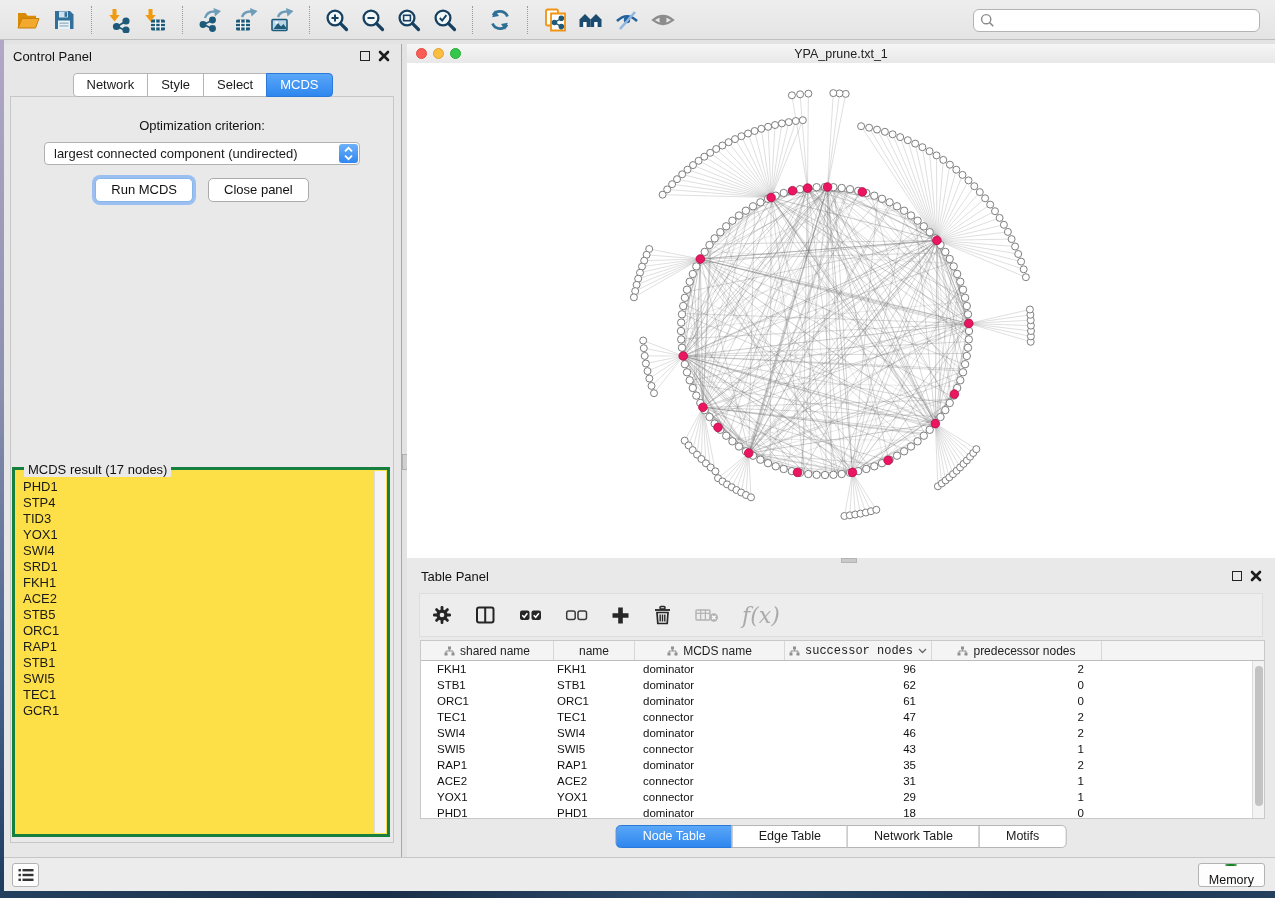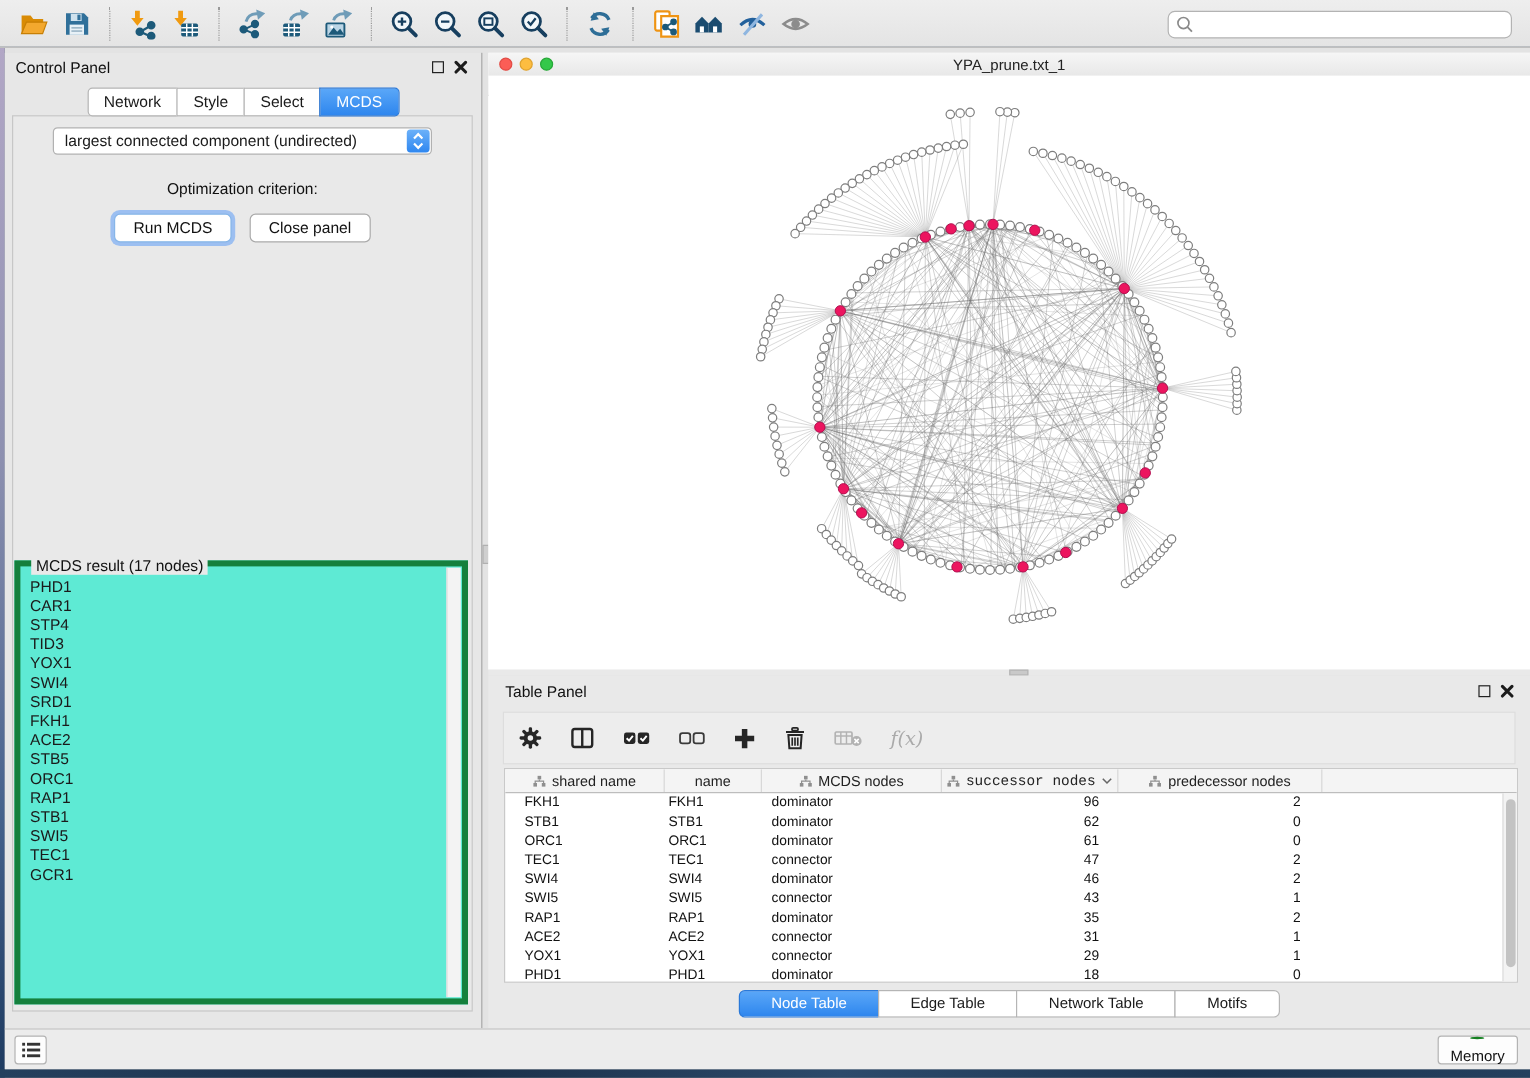--- a/index.html
+++ b/index.html
@@ -52,21 +52,21 @@
                       font-size:13px; padding-left:9px; position:relative; }
   #criterion-select .stepper { position:absolute; right:1px; top:1px; width:19px; height:19px;
                       border-radius:3px; background:linear-gradient(#6cb1f9,#2f87f0);
                       display:flex; align-items:center; justify-content:center; }
   #cp-buttons { display:flex; justify-content:center; gap:15px; margin-top:13px; }
   .btn { font-size:13px; font-family:"Liberation Sans",sans-serif; background:#fff;
          border:1px solid #ababab; border-radius:5px; padding:3px 15px 4px; color:#111; }
   .btn.focused { border-color:#87b6e8; box-shadow:0 0 0 3px rgba(92,156,248,.55); }
 
   #mcds-group { position:absolute; left:8px; right:11px; top:423px; bottom:20px;
-                background:#5eead4; border:5px solid #15803d; z-index:4; }
+                background:#fde047; border:3px solid #15803d; z-index:4; }
   #mcds-legend { position:absolute; top:-8px; left:9px; background:#e9e9e9; padding:0 4px;
                  font-size:13px; color:#111; }
   #mcds-list { position:absolute; left:1px; right:14px; top:5px; bottom:1px; overflow:hidden;
                padding:4px 0 0 7px; font-size:13px; line-height:16px; }
   #mcds-scroll { position:absolute; right:1px; top:1px; bottom:1px; width:12px;
                  background:#f3f3f3; border-left:1px solid #dcdcdc; }
 
   
   #splitter-v { position:absolute; left:397px; top:4px; width:6px; bottom:34px;
                 background:#e3e3e3; border-left:1px solid #a8a8a8; }
@@ -89,21 +89,21 @@
   #net-title { position:absolute; left:0; right:0; top:3px; text-align:center; font-size:12.5px; color:#222; }
   #net-canvas { position:absolute; left:0; right:0; top:19px; bottom:0; background:#fff; }
 
   
   #table-panel { position:absolute; left:0; right:0; top:519px; bottom:0; background:#e9e9e9; }
   #tp-title { position:absolute; left:14px; top:6px; font-size:13px; color:#111; }
   #tp-toolbar { position:absolute; left:12px; right:12px; top:30px; height:44px;
                 background:#ededed; border:1px solid #dddddd; display:flex; align-items:center;
                 padding-left:12px; }
   .ticon { margin-right:23px; display:flex; align-items:center; }
-  .fx { font-family:"DejaVu Serif", serif; font-style:italic; font-size:16px; color:#aaa; }
+  .fx { font-family:"DejaVu Serif", serif; font-style:italic; font-size:22px; color:#aaa; }
 
   #tp-table { position:absolute; left:13px; right:10px; top:77px; bottom:38px;
               background:#fff; border:1px solid #c9c9c9; overflow:hidden; }
   .thead { display:flex; height:20px; background:#f4f4f4; border-bottom:1px solid #bdbdbd; }
   .th { display:flex; align-items:center; justify-content:center; gap:5px;
         border-right:1px solid #d8d8d8; font-size:12px; color:#222; position:relative; }
   .th:nth-child(1){width:133px;} .th:nth-child(2){width:81px;} .th:nth-child(3){width:150px;}
   .th:nth-child(4){width:147px;font-family:Liberation Mono, monospace;} .th:nth-child(5){width:170px;} .th.filler{flex:1;border-right:none;}
   .tbody { position:absolute; left:0; right:12px; top:20px; bottom:0; }
   .tr { display:flex; height:16px; align-items:center; font-size:11.5px; color:#111; }
@@ -309,41 +309,40 @@
         <path d="M2 2 L10 10 M10 2 L2 10" stroke="#1c1c1c" stroke-width="2.6" stroke-linecap="round"></path>
       </svg>
     </div>
     <div id="cp-tabs">
       <div class="tab">Network</div>
       <div class="tab">Style</div>
       <div class="tab">Select</div>
       <div class="tab active">MCDS</div>
     </div>
     <div id="cp-box">
+      <div id="opt-label">Optimization criterion:</div>
       <div id="criterion-select">
         <span>largest connected component (undirected)</span>
         <span class="stepper">
           <svg width="13" height="15" viewBox="0 0 13 15">
             <polyline points="3,5.4 6.5,1.8 10,5.4" fill="none" stroke="#fff" stroke-width="1.8"></polyline>
             <polyline points="3,9.6 6.5,13.2 10,9.6" fill="none" stroke="#fff" stroke-width="1.8"></polyline>
           </svg>
         </span>
       </div>
-      <div id="opt-label">Optimization criterion:</div>
       <div id="cp-buttons">
         <button class="btn focused">Run MCDS</button>
         <button class="btn">Close panel</button>
       </div>
     </div>
     <div id="mcds-group">
       <span id="mcds-legend">MCDS result (17 nodes)</span>
       <div id="mcds-list">
 
       <div class="mcds-item">PHD1</div>
-          <div class="mcds-item">CAR1</div>
           <div class="mcds-item">STP4</div>
           <div class="mcds-item">TID3</div>
           <div class="mcds-item">YOX1</div>
           <div class="mcds-item">SWI4</div>
           <div class="mcds-item">SRD1</div>
           <div class="mcds-item">FKH1</div>
           <div class="mcds-item">ACE2</div>
           <div class="mcds-item">STB5</div>
           <div class="mcds-item">ORC1</div>
           <div class="mcds-item">RAP1</div>
@@ -1167,21 +1166,21 @@
           </div>
           <div class="th">
             <svg width="11" height="10" viewBox="0 0 11 10">
               <g fill="#8f8f8f">
                   <rect x="4" y="0.5" width="3" height="3"></rect>
                   <rect x="0.5" y="6.5" width="3" height="3"></rect>
                   <rect x="7.5" y="6.5" width="3" height="3"></rect>
                 </g>
               <path d="M5.5 3.5 V5 M2 6.5 V5 h7 v1.5" fill="none" stroke="#8f8f8f" stroke-width="1"></path>
             </svg>
-            <span>MCDS nodes</span>
+            <span>MCDS name</span>
           </div>
           <div class="th">
             <svg width="11" height="10" viewBox="0 0 11 10">
               <g fill="#8f8f8f">
                   <rect x="4" y="0.5" width="3" height="3"></rect>
                   <rect x="0.5" y="6.5" width="3" height="3"></rect>
                   <rect x="7.5" y="6.5" width="3" height="3"></rect>
                 </g>
               <path d="M5.5 3.5 V5 M2 6.5 V5 h7 v1.5" fill="none" stroke="#8f8f8f" stroke-width="1"></path>
             </svg>

